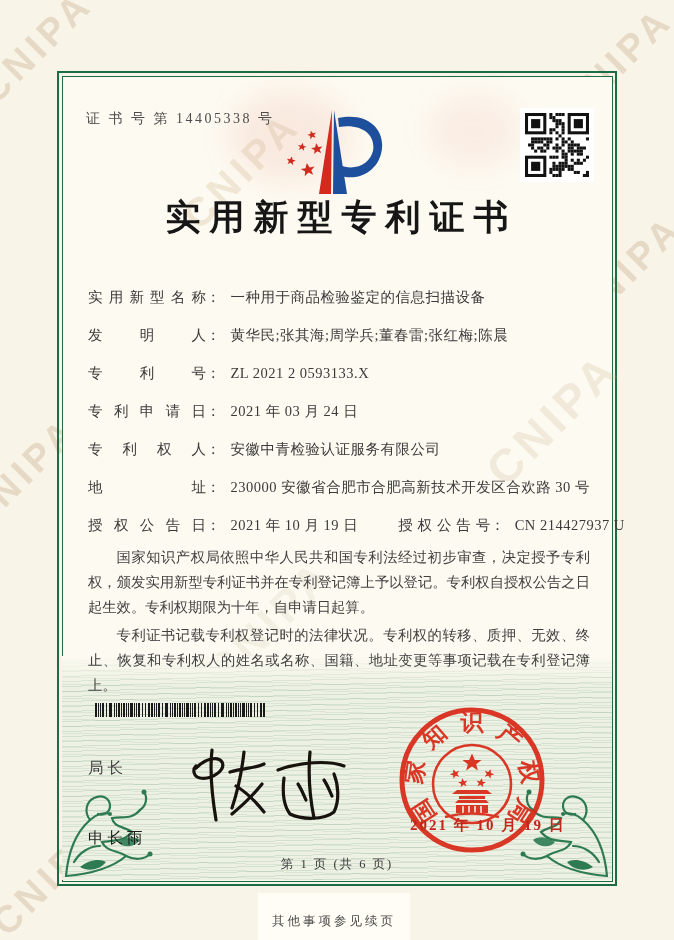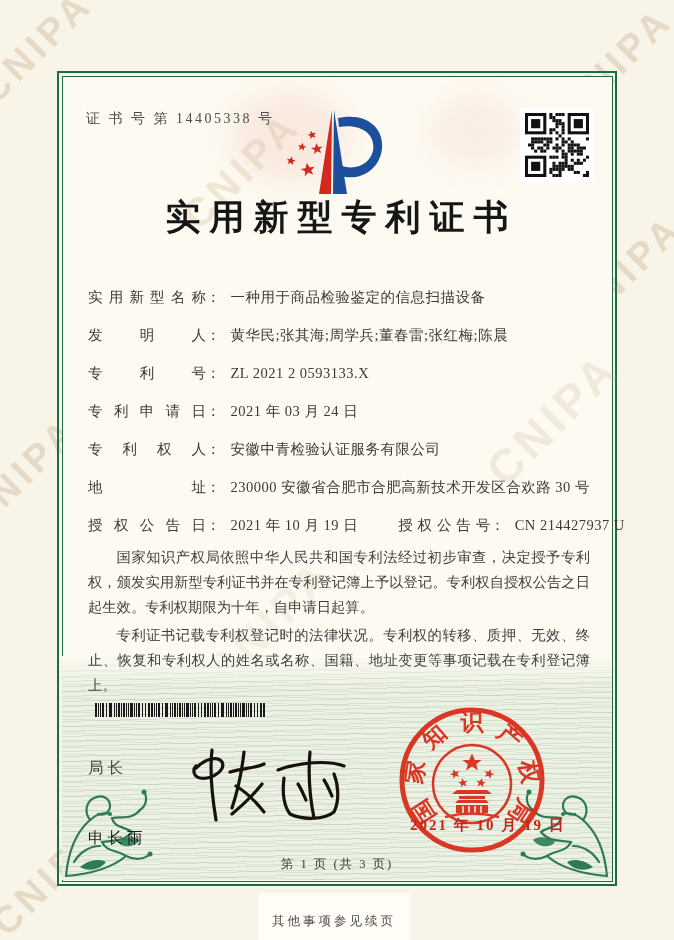--- a/index.html
+++ b/index.html
@@ -437,16 +437,16 @@
         <line x1="-9" y1="22" x2="-9" y2="29"></line>
           <line x1="-3" y1="22" x2="-3" y2="29"></line>
         <line x1="3" y1="22" x2="3" y2="29"></line>
           <line x1="9" y1="22" x2="9" y2="29"></line>
       </g>
       <path d="M-27,33 Q0,26 27,33" fill="none" stroke="#d92a18" stroke-width="2.5"></path>
     </g>
   </svg>
   <div class="seal-date">2021 年 10 月 19 日</div>
 
-  <div class="page-info">第 1 页 (共 3 页)</div>
+  <div class="page-info">第 1 页 (共 6 页)</div>
   <div class="cont-note">其他事项参见续页</div>
 
 </div>
 
 </body></html>

